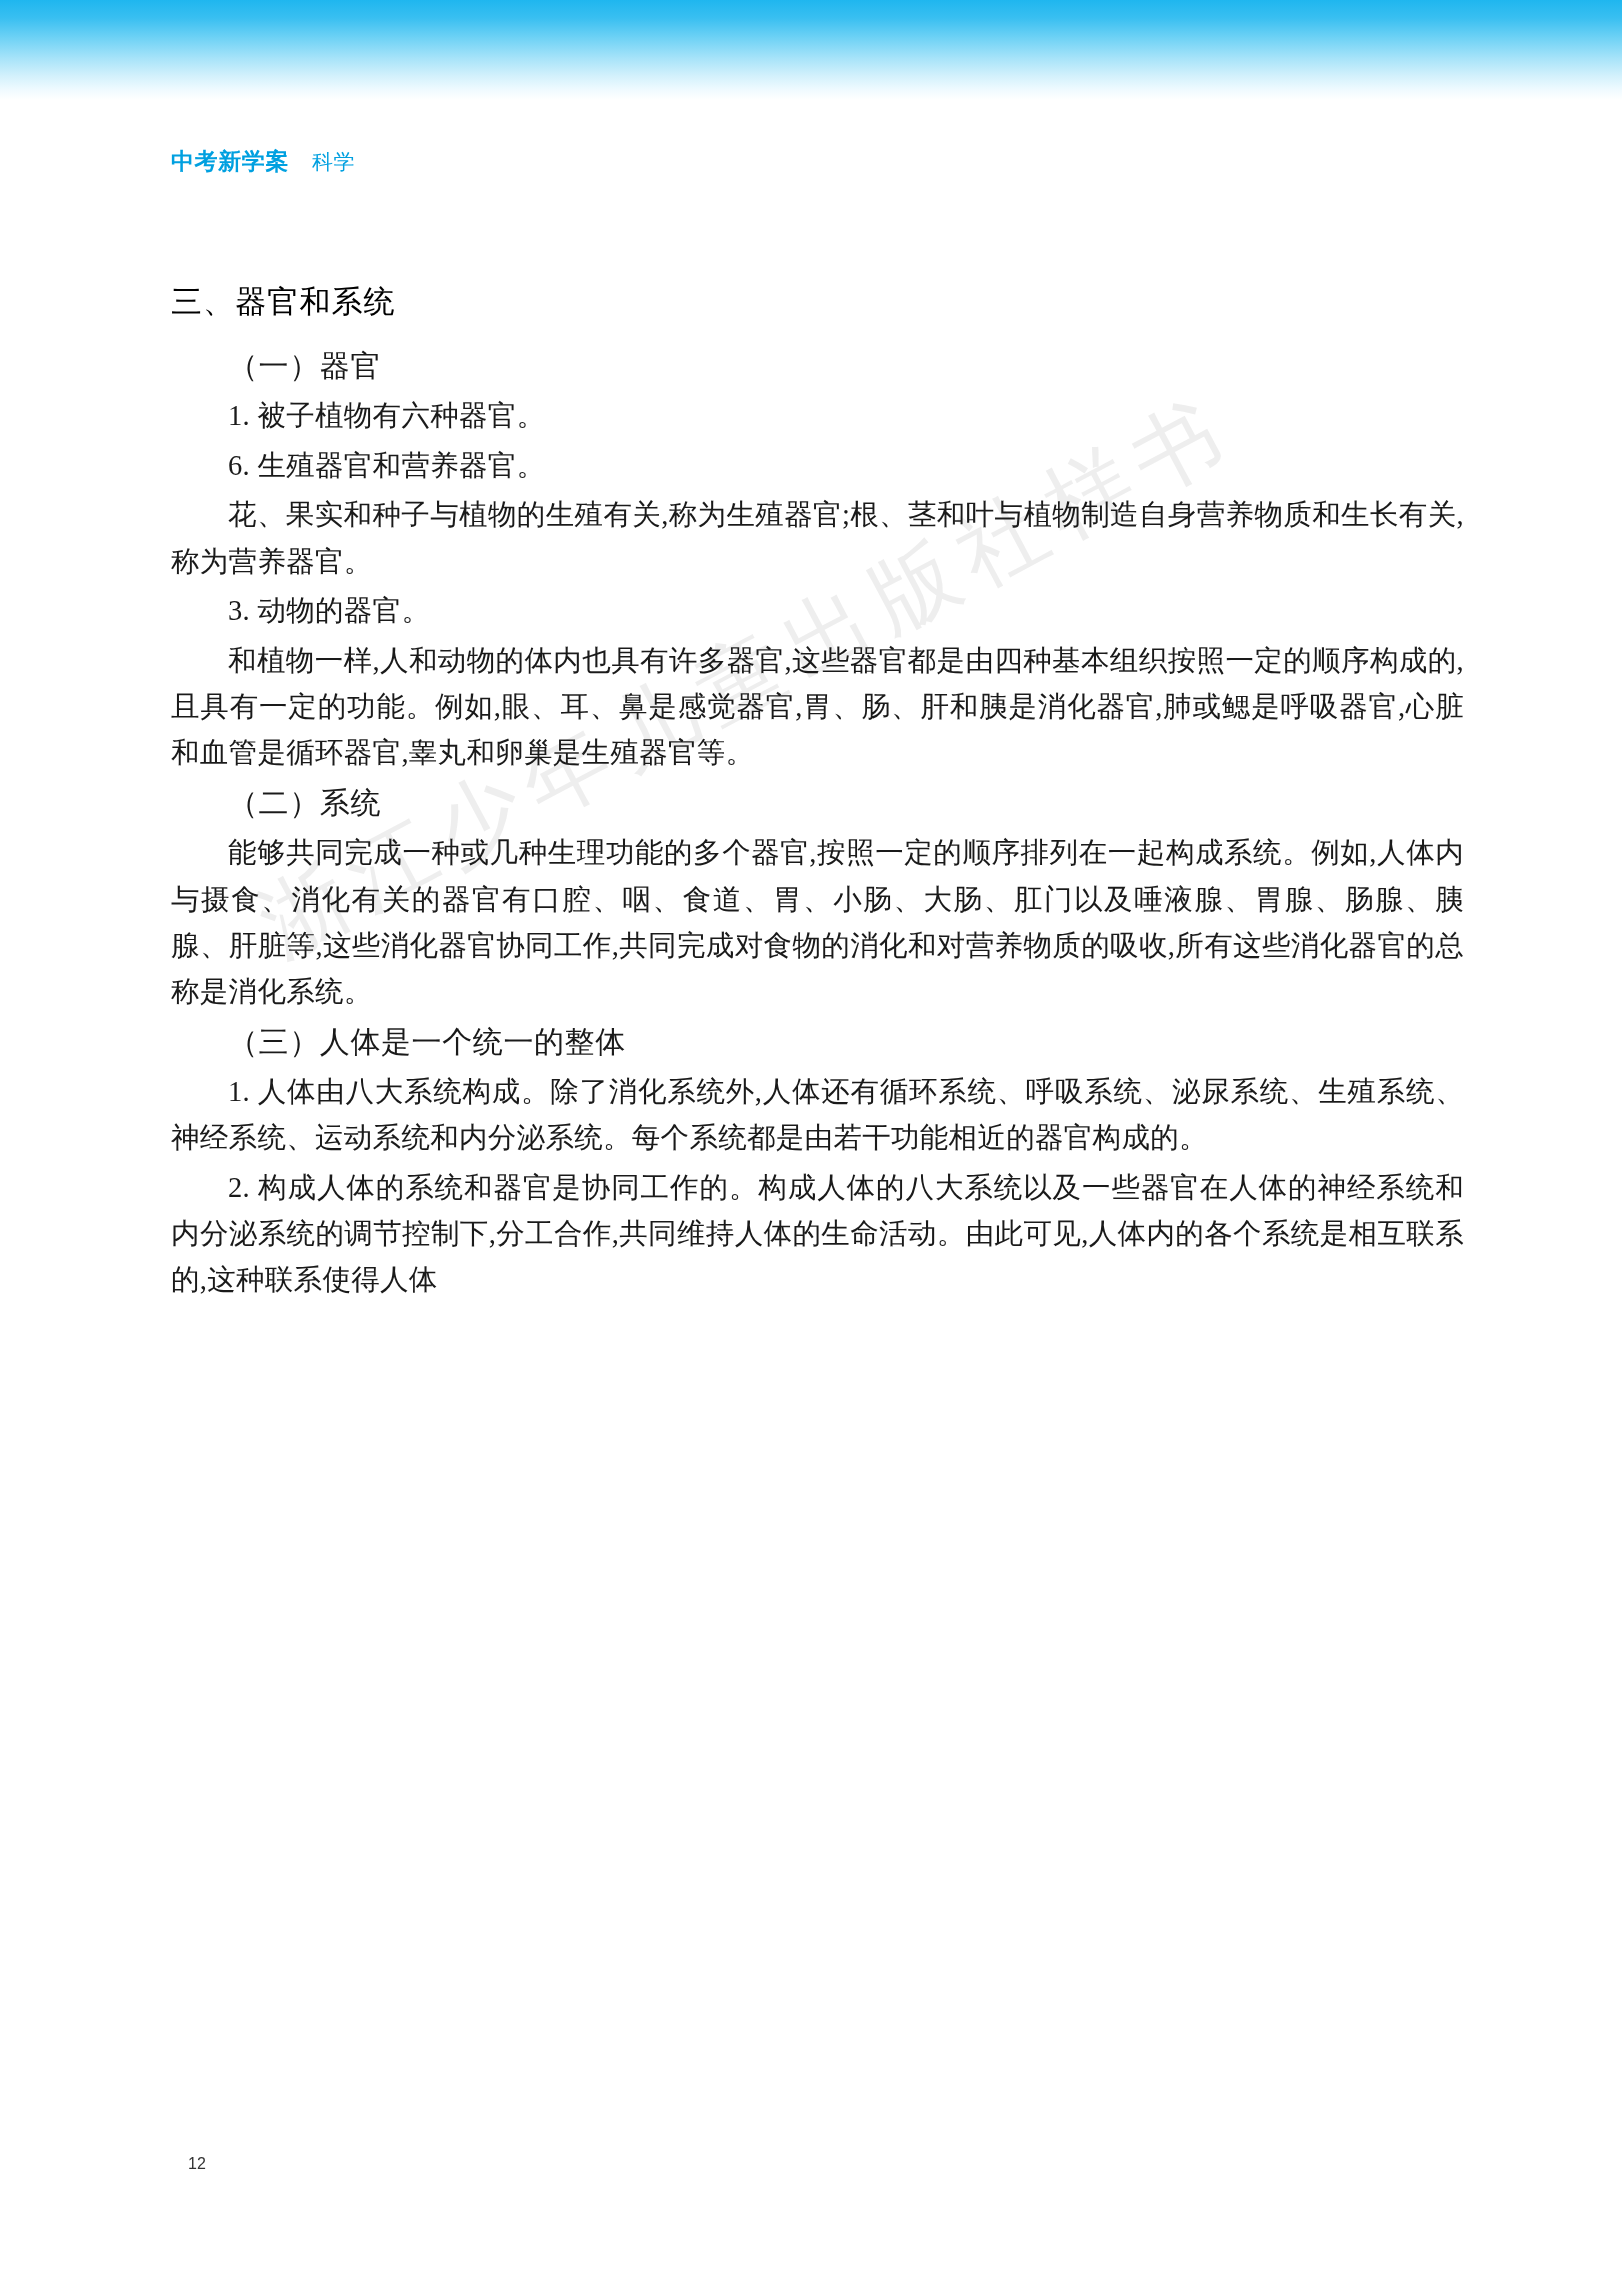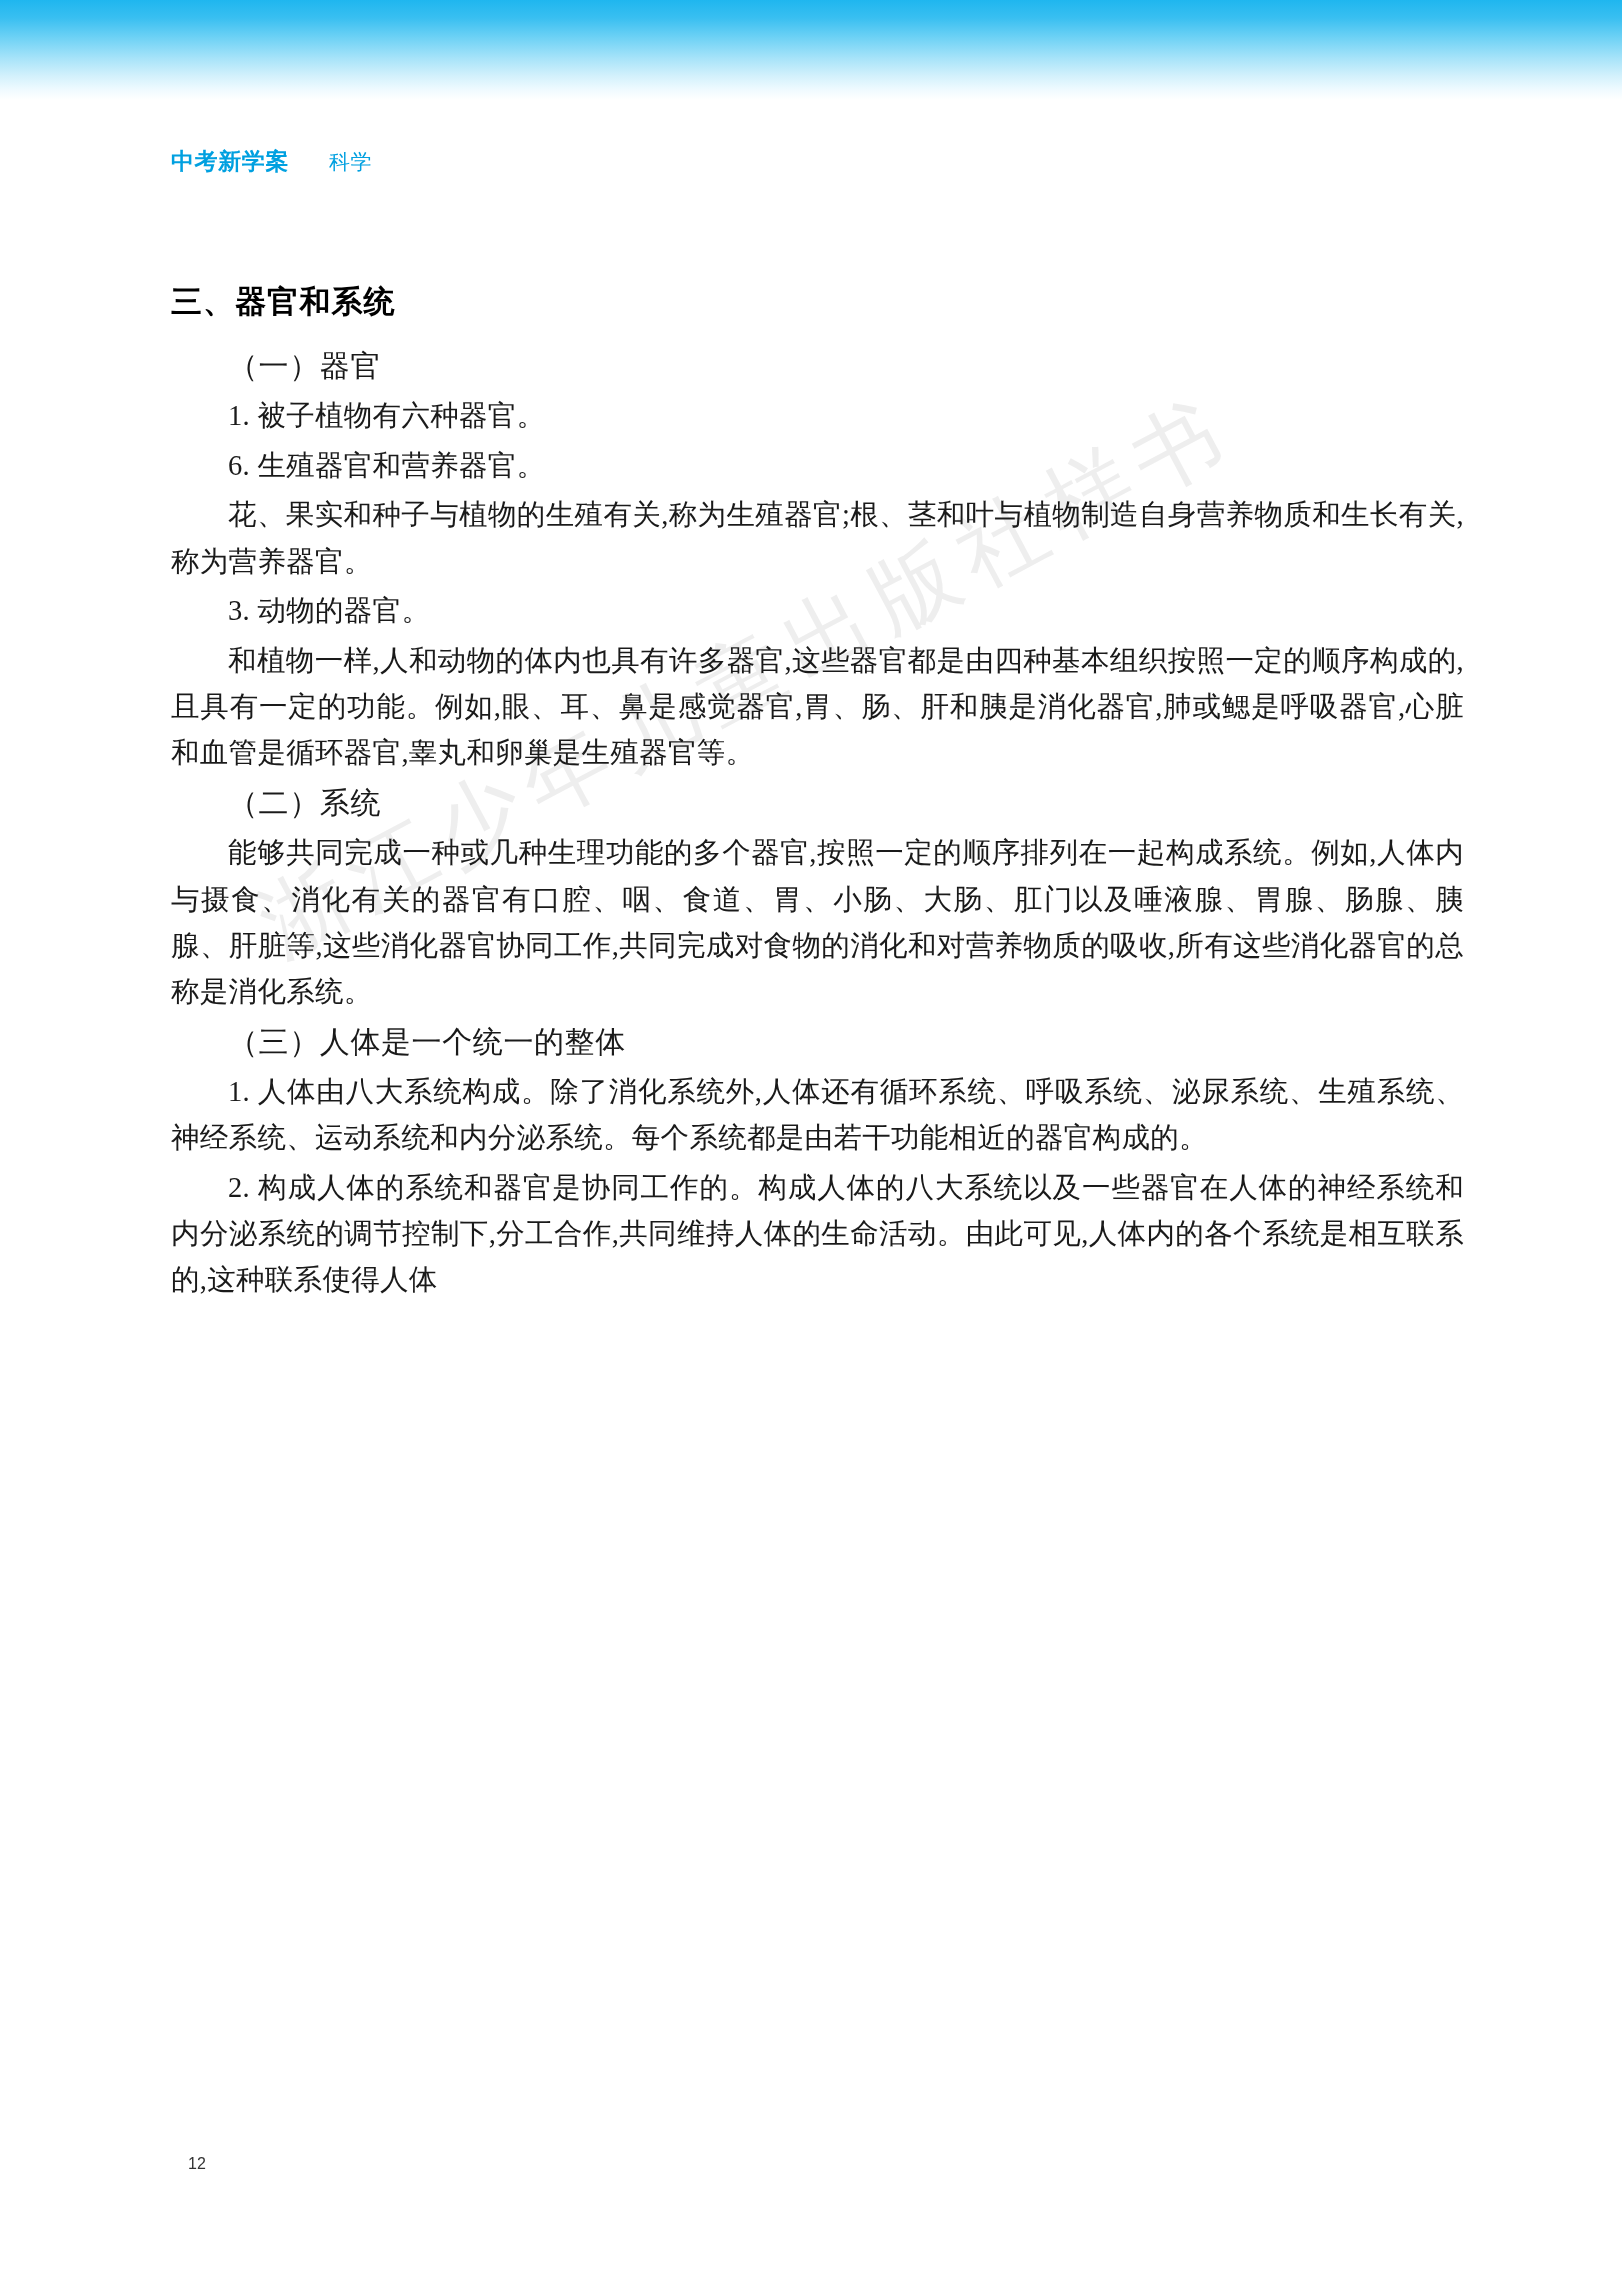--- a/index.html
+++ b/index.html
@@ -33,21 +33,21 @@
         #eefaff 89%,
         #ffffff 100%);
   }
   
   .running-head {
     position: absolute;
     left: 171px;
     top: 146px;
     display: flex;
     align-items: baseline;
-    gap: 40px;
+    gap: 23px;
   }
   .running-head .rh-title {
     font-family: "Liberation Sans", "DejaVu Sans", sans-serif;
     font-weight: bold;
     font-size: 23px;
     color: #00a0e0;
     letter-spacing: 0.6px;
   }
   .running-head .rh-sub {
     font-family: Liberation Mono, monospace;
@@ -71,21 +71,21 @@
     letter-spacing: 0.3px;
   }
   .para.indent {
     text-indent: 57px;
   }
   .para.indent-half {
     text-indent: 34px;
   }
   .heading-2 {
     font-family: "Liberation Sans", "DejaVu Sans", sans-serif;
-    font-weight: bold;
+    font-weight: normal;
     font-size: 31px;
     color: #000000;
     margin: 30px 0 19.4px 0;
     letter-spacing: 1.1px;
   }
   .sub-head {
     font-size: 30px;
     line-height: 1.62;
     color: #1a1a1a;
     margin: 0 0 2.3px 0;

